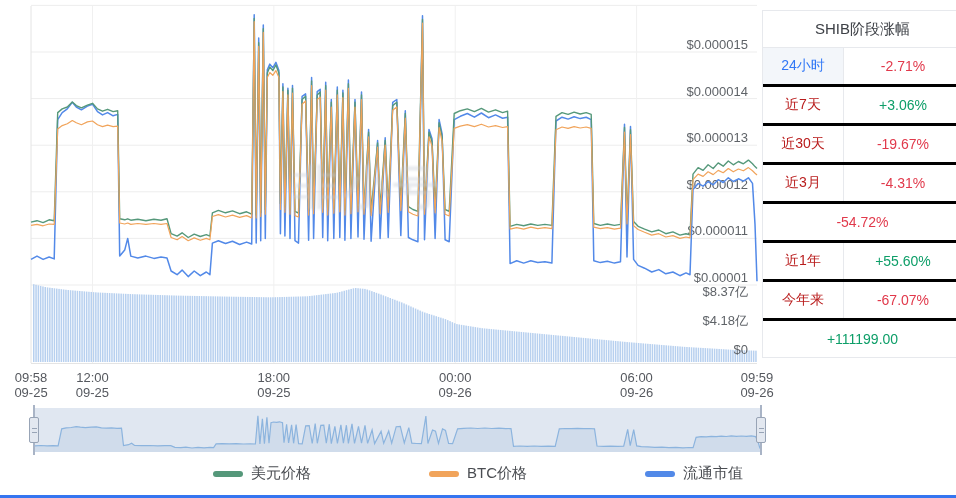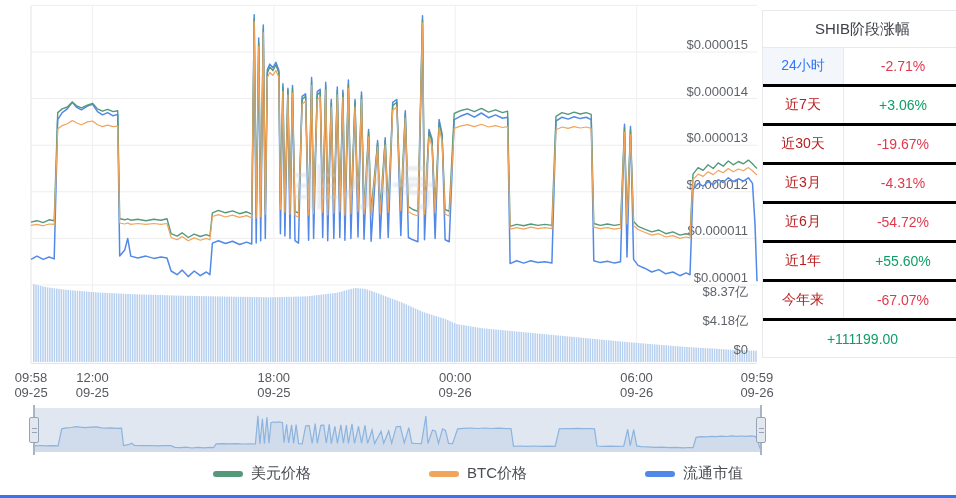--- a/index.html
+++ b/index.html
@@ -412,21 +412,20 @@
     </div>
     <div class="trow">
       <div class="tlabel">近30天</div>
       <div class="tvalue down">-19.67%</div>
     </div>
     <div class="trow">
       <div class="tlabel">近3月</div>
       <div class="tvalue down">-4.31%</div>
     </div>
     <div class="trow">
-      <div class="tlabel">近6月</div>
       <div class="tvalue down">-54.72%</div>
     </div>
     <div class="trow">
       <div class="tlabel">近1年</div>
       <div class="tvalue up">+55.60%</div>
     </div>
     <div class="trow">
       <div class="tlabel">今年来</div>
       <div class="tvalue down">-67.07%</div>
     </div>

